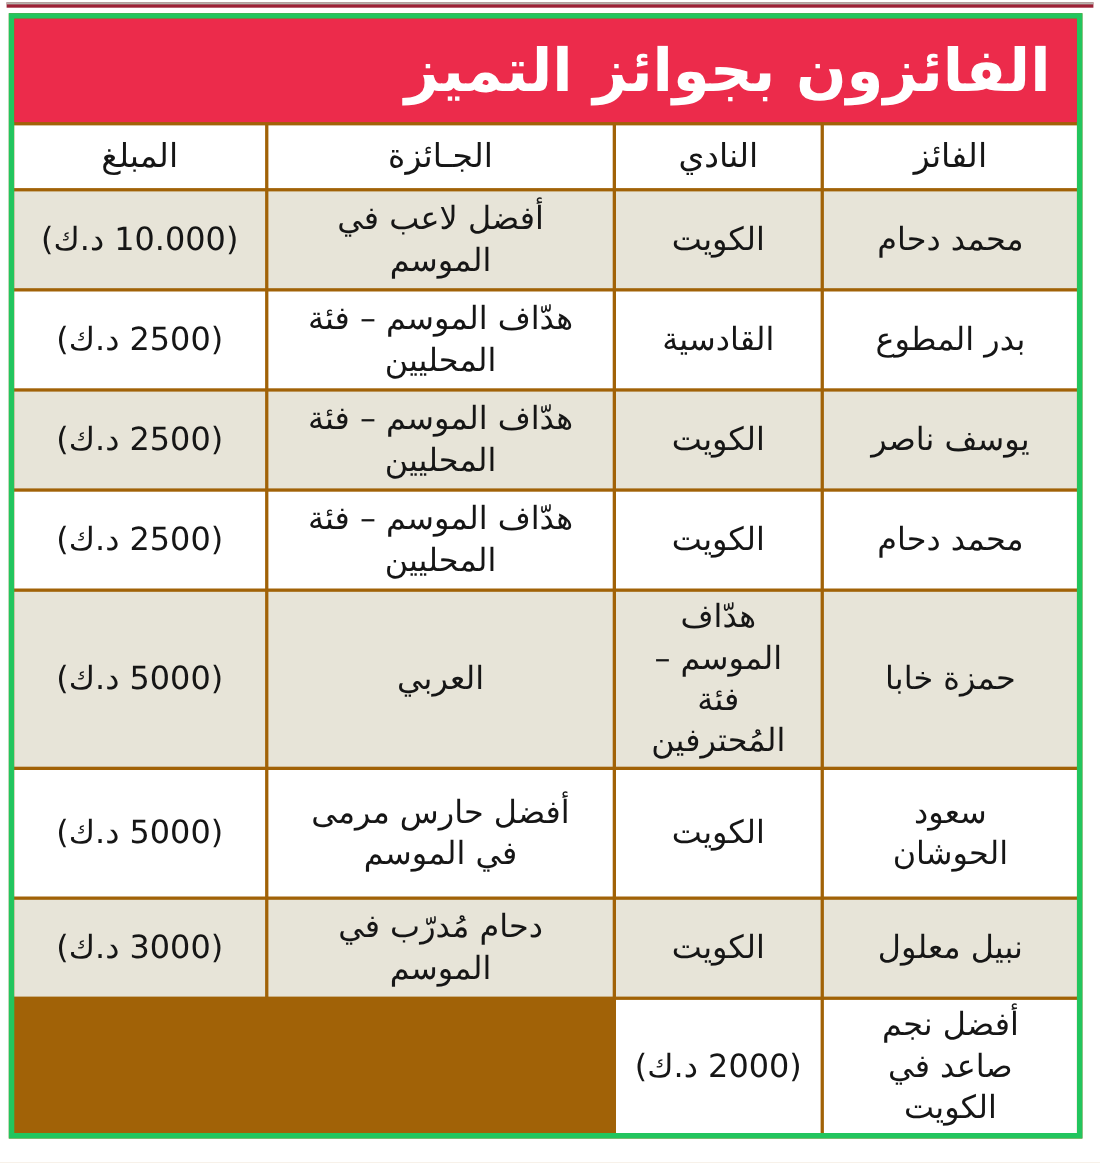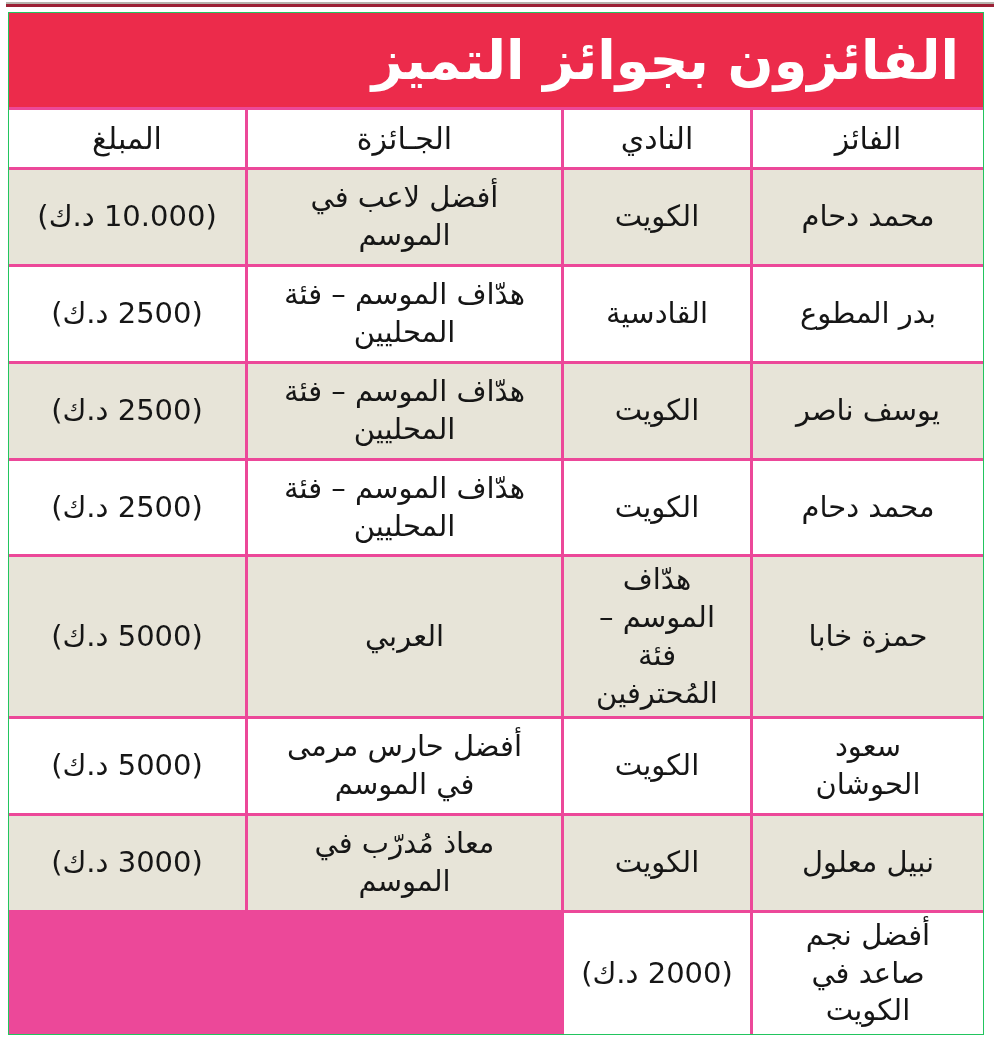--- a/index.html
+++ b/index.html
@@ -21,22 +21,22 @@
     border-top: 2px solid #b7b4ae;
     background: #9c2136;
   }
   .award-table {
     position: absolute;
     top: 12px;
     left: 8px;
     width: 976px;
     height: 1023px;
     box-sizing: border-box;
-    border: 1px solid #22c55e;
-    background: #ec4899; 
+    border: 5px solid #22c55e;
+    background: #a16207; 
     display: grid;
     grid-template-columns: 230px 186px 313px 1fr; 
     grid-template-rows: 94px 57px repeat(8, 1fr);
     gap: 3px;
     direction: rtl;
   }
   .title-band {
     grid-column: 1 / -1;
     background: #ec2b4b;
     display: flex;
@@ -61,21 +61,21 @@
     font-size: 29px;
     font-weight: normal;
     line-height: 1.3;
     padding: 4px 14px;
     box-sizing: border-box;
   }
   .head { background: #ffffff; font-size: 30px; }
   .r-odd  { background: #e7e4d8; }
   .r-even { background: #ffffff; }
   .prize-cell { padding: 4px 20px; }
-  .winner-cell { padding: 4px 26px; }
+  .winner-cell { padding: 20px 26px; }
 </style>
 </head>
 <body>
 
 <div class="top-rule"></div>
 
 <div class="award-table">
 
   <div class="title-band">
     <span class="title">الفائزون بجوائز التميز</span>
@@ -111,19 +111,19 @@
   <div class="cell r-odd">العربي</div>
   <div class="cell r-odd">(5000 د.ك)</div>
 
   <div class="cell r-even winner-cell">سعود الحوشان</div>
   <div class="cell r-even">الكويت</div>
   <div class="cell r-even prize-cell">أفضل حارس مرمى في الموسم</div>
   <div class="cell r-even">(5000 د.ك)</div>
 
   <div class="cell r-odd winner-cell">نبيل معلول</div>
   <div class="cell r-odd">الكويت</div>
-  <div class="cell r-odd prize-cell">معاذ مُدرّب في الموسم</div>
+  <div class="cell r-odd prize-cell">دحام مُدرّب في الموسم</div>
   <div class="cell r-odd">(3000 د.ك)</div>
 
   <div class="cell r-even prize-cell">أفضل نجم صاعد في الكويت</div>
   <div class="cell r-even">(2000 د.ك)</div>
 
 </div>
 
 </body></html>

